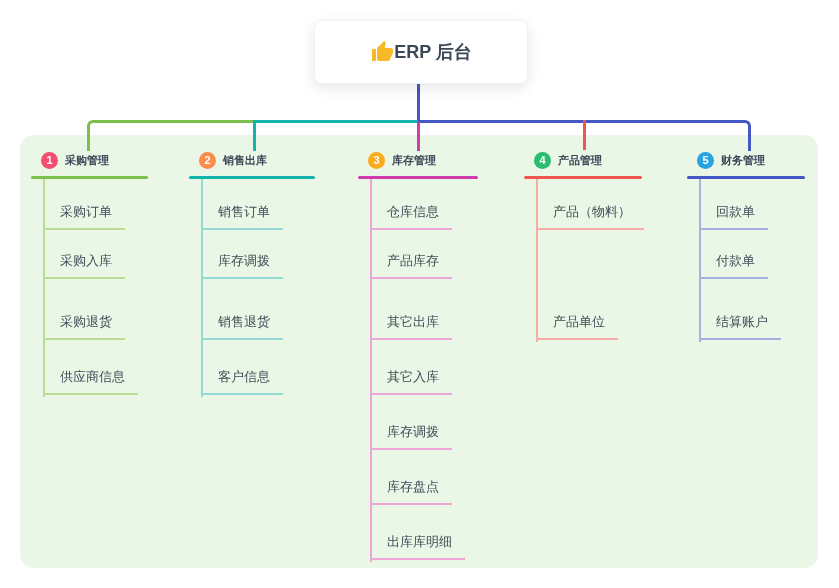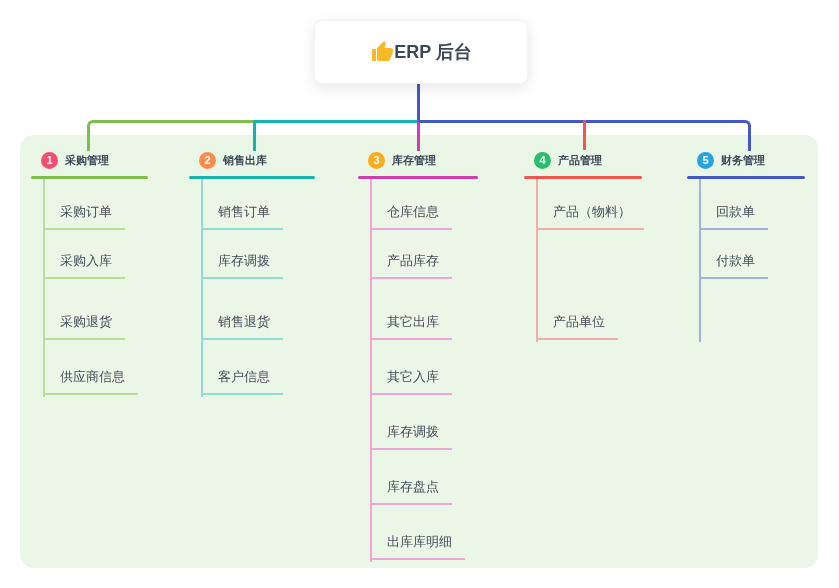--- a/index.html
+++ b/index.html
@@ -158,15 +158,16 @@
 
   <div class="branch b5" style="left:687px">
     <div class="branch-header">
       <span class="badge">5</span>
       <span class="branch-title">财务管理</span>
     </div>
     <div class="underline"></div>
     <div class="trunk"></div>
     <div class="child r0"><span class="child-label">回款单</span></div>
     <div class="child r1"><span class="child-label">付款单</span></div>
+    <div class="child r2"><span class="child-label">结算账户</span></div>
   </div>
 
 </div>
 
 </body></html>

